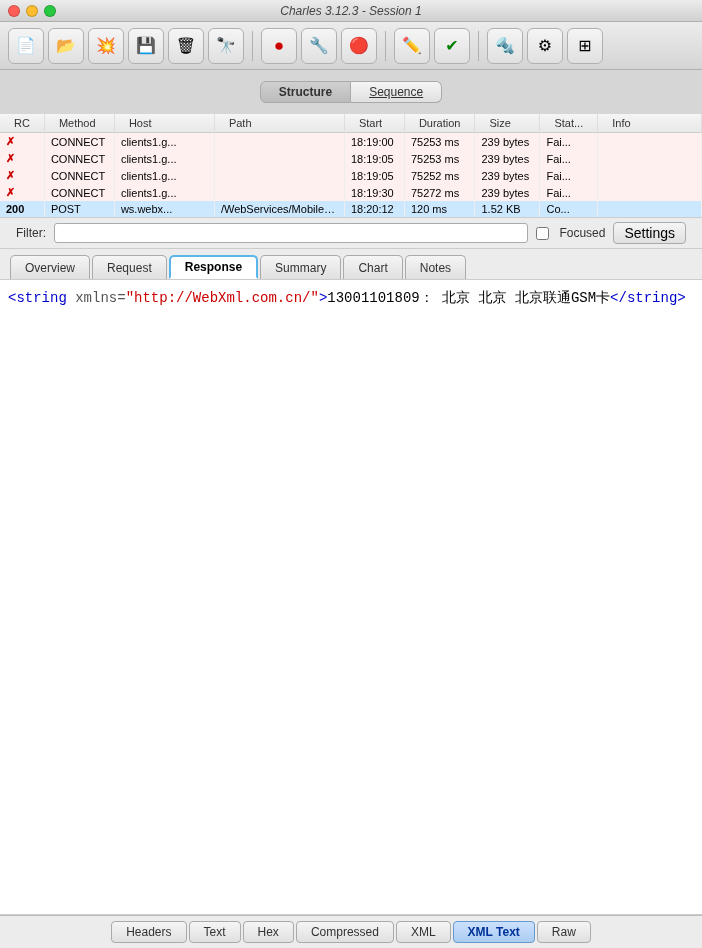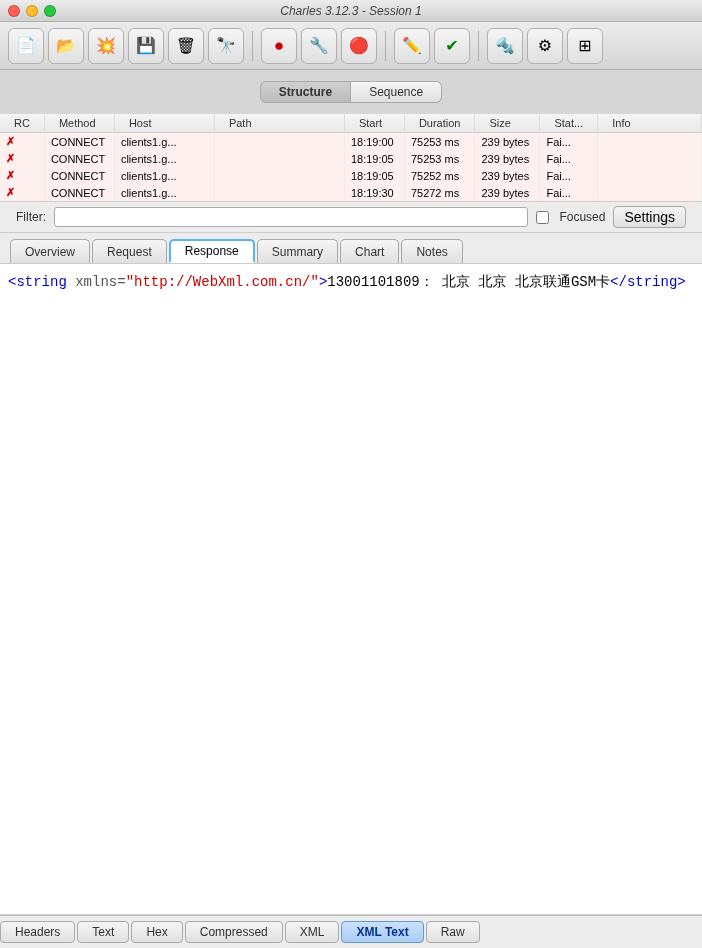--- a/index.html
+++ b/index.html
@@ -85,21 +85,21 @@
     }
     .segment-btn {
       padding: 3px 18px;
       background: linear-gradient(to bottom, #f5f5f5, #e0e0e0);
       border: 1px solid #aaa;
       font-size: 12px;
       cursor: pointer;
       color: #333;
     }
     .segment-btn:first-child { border-radius: 6px 0 0 6px; }
-    .segment-btn:last-child { border-radius: 0 6px 6px 0; border-left: none; }
+    .segment-btn:last-child { border-radius: 0 6px 6px 0; border-left: none; text-decoration: underline; }
     .segment-btn.active {
       background: linear-gradient(to bottom, #d0d0d0, #bbb);
       font-weight: 600;
       text-align: center;
     }
 
     
     .table-container {
       flex-shrink: 0;
       background: #fff;
@@ -183,21 +183,21 @@
       font-size: 12px;
       cursor: pointer;
       color: #333;
       border-bottom: none;
     }
     .detail-tab.active {
       background: #fff;
       border: 2px solid #5ab5e8;
       border-bottom: 2px solid #fff;
       color: #000;
-      font-weight: 400;
+      font-weight: 700;
       position: relative;
       z-index: 2;
     }
 
     
     .response-area {
       flex: 1;
       background: #fff;
       padding: 8px;
       overflow: auto;
@@ -206,21 +206,21 @@
       line-height: 1.5;
       color: #000;
       border-bottom: 1px solid #ccc;
     }
 
     
     .format-bar {
       display: flex;
       align-items: center;
       padding: 5px 0;
-      justify-content: flex-start;
+      justify-content: center;
       gap: 2px;
       background: #ececec;
       border-top: 1px solid #bbb;
       flex-shrink: 0;
     }
     .format-btn {
       padding: 3px 14px;
       background: linear-gradient(to bottom, #f5f5f5, #e0e0e0);
       border: 1px solid #aaa;
       border-radius: 4px;
@@ -327,20 +327,31 @@
           <td><span style="color:#cc0000; font-weight:bold;">✗</span></td>
           <td>CONNECT</td>
           <td>clients1.g...</td>
           <td></td>
           <td>18:19:30</td>
           <td>75272 ms</td>
           <td>239 bytes</td>
           <td>Fai...</td>
           <td></td>
         </tr>
+        <tr class="success-row selected">
+          <td style="font-weight: 600;">200</td>
+          <td>POST</td>
+          <td>ws.webx...</td>
+          <td>/WebServices/MobileC...</td>
+          <td>18:20:12</td>
+          <td>120 ms</td>
+          <td>1.52 KB</td>
+          <td>Co...</td>
+          <td></td>
+        </tr>
       </tbody>
   </table>
 </div>
 
 <div class="filter-bar">
   <label class="filter-label">Filter:</label>
   <input class="filter-input" type="text" value="" style="">
   <input type="checkbox" class="filter-checkbox" style="">
   <span class="filter-focused-label">Focused</span>
   <button class="filter-settings-btn">Settings</button>

